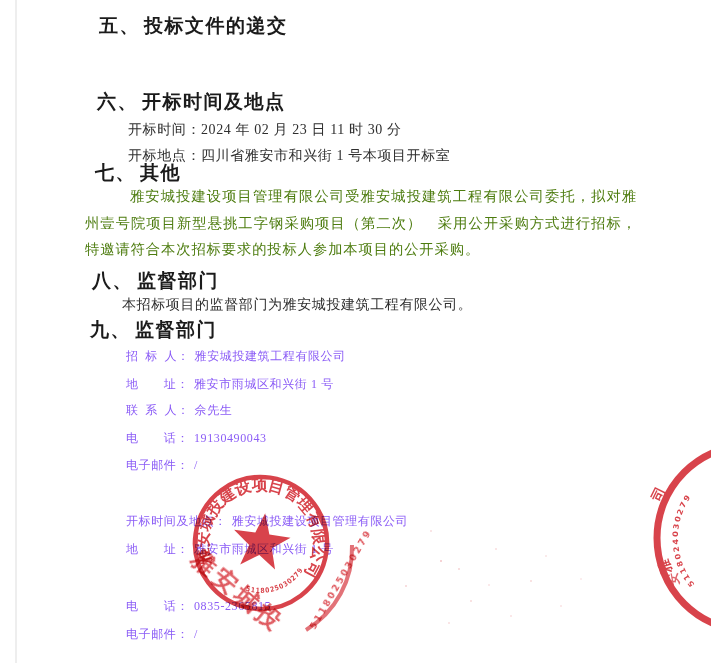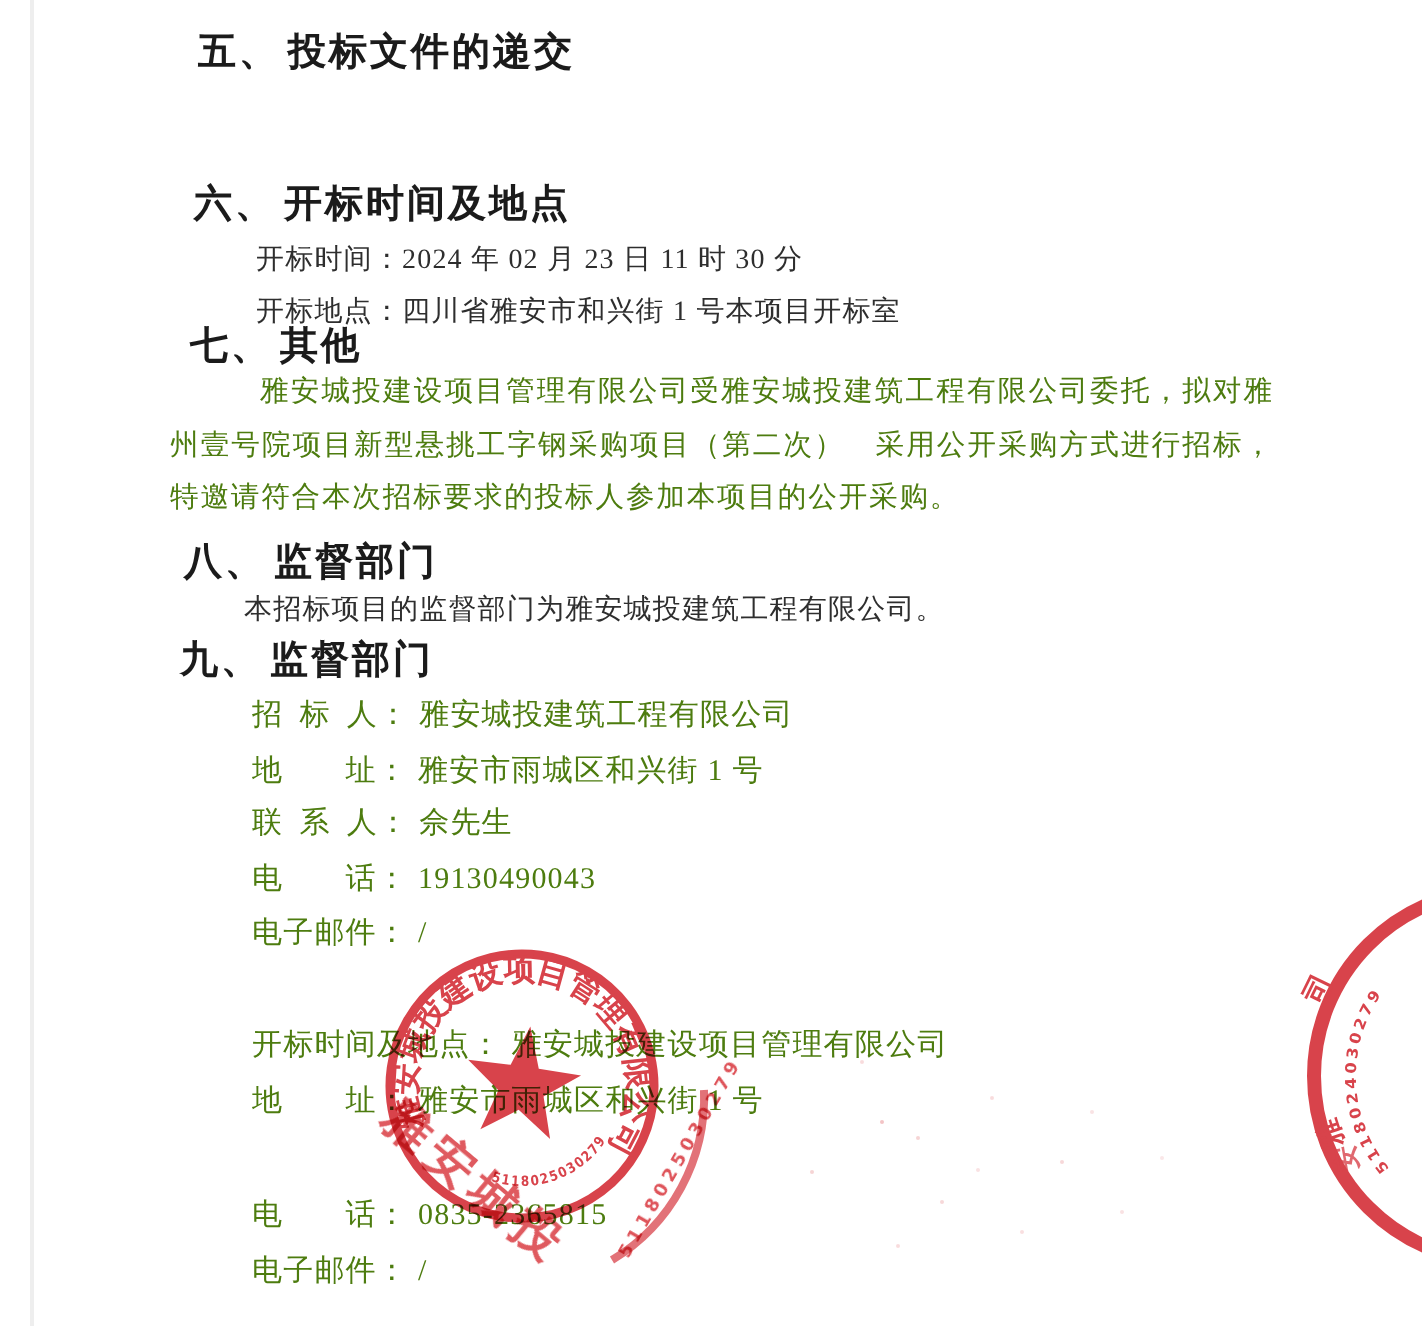--- a/index.html
+++ b/index.html
@@ -5,21 +5,21 @@
   html,body{margin:0;padding:0}
   .page{position:relative;width:711px;height:663px;background:#ffffff;overflow:hidden;
         font-family:"Liberation Serif",serif;color:#2d2d2d}
   .scan-line{position:absolute;left:15px;top:0;width:2px;height:100%;background:#eeeeee}
   .h{position:absolute;font-family:"DejaVu Sans",sans-serif;font-weight:700;font-size:19px;
      color:#1b1b1b;letter-spacing:1.5px;white-space:nowrap}
   .h .num{margin-right:4px}
   .ln{position:absolute;font-size:14px;letter-spacing:.6px;white-space:nowrap;color:#2e2e2e}
   .para{position:absolute;left:85px;top:183px;width:552px;font-size:14.3px;line-height:26.6px;
         letter-spacing:.9px;text-indent:45px;text-align:justify;color:#4d7c0f}
-  .row{position:absolute;font-size:15px;letter-spacing:.6px;white-space:nowrap;color:#4d7c0f}
+  .row{position:absolute;font-size:12px;letter-spacing:.6px;white-space:nowrap;color:#8b5cf6}
   .row .val{margin-left:5px}
   .seal{position:absolute;mix-blend-mode:multiply;opacity:.92}
   .seal text{font-family:"DejaVu Sans",sans-serif;font-weight:700}
   .smudge{position:absolute;color:#d8353c;font-family:"DejaVu Sans",sans-serif;font-weight:700;
           mix-blend-mode:multiply;transform-origin:0 0;filter:blur(.3px)}
   .smudge-chars{left:205px;top:543px;font-size:24px;letter-spacing:4px;transform:rotate(40deg);opacity:.82}
   .smudge-digits{left:308px;top:626px;font-size:9px;letter-spacing:2.5px;transform:rotate(-60deg);opacity:.85}
   .speckles{position:absolute;left:440px;top:560px;width:2px;height:2px;border-radius:50%;
             background:rgba(216,59,65,.30);
             box-shadow:18px 8px 0 rgba(216,59,65,.22),55px -12px 0 rgba(216,59,65,.18),

